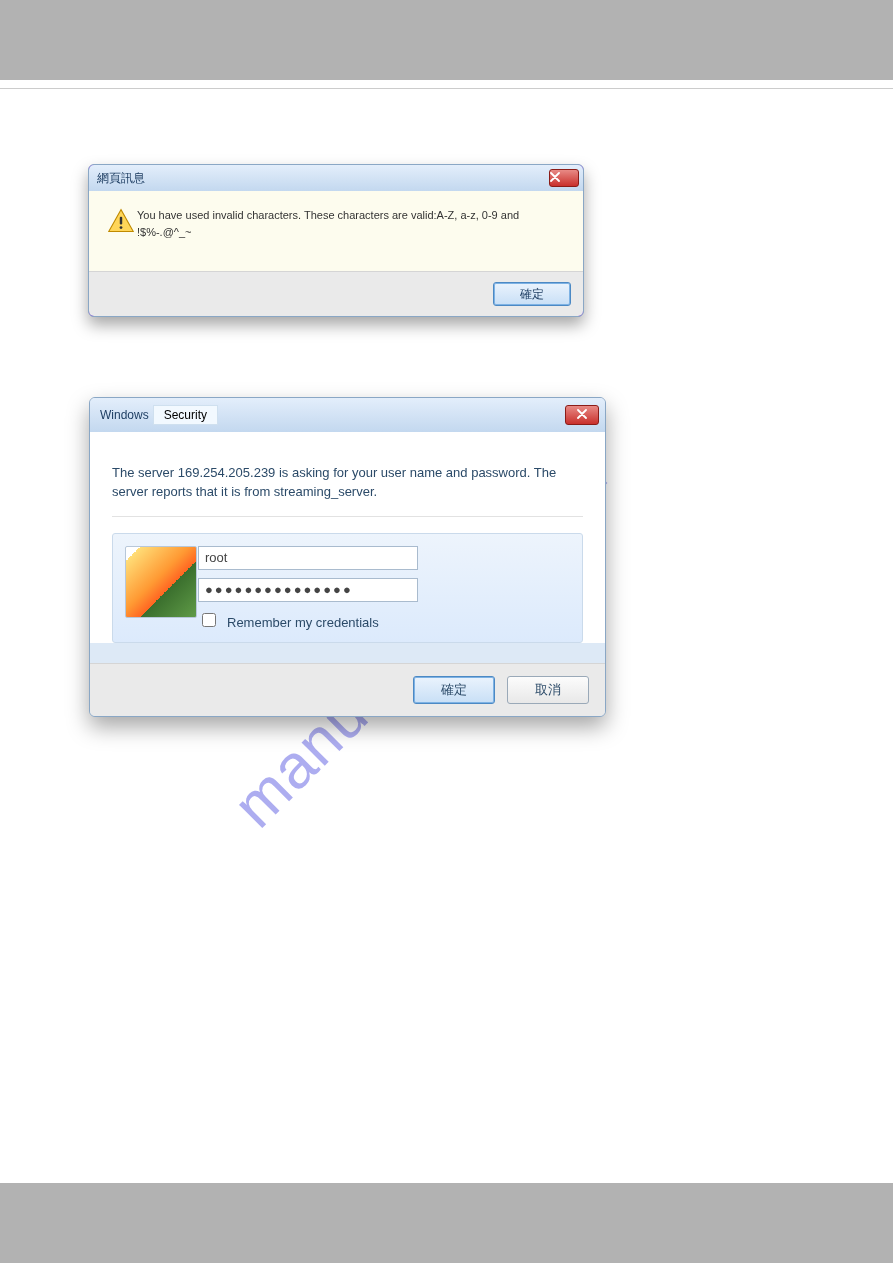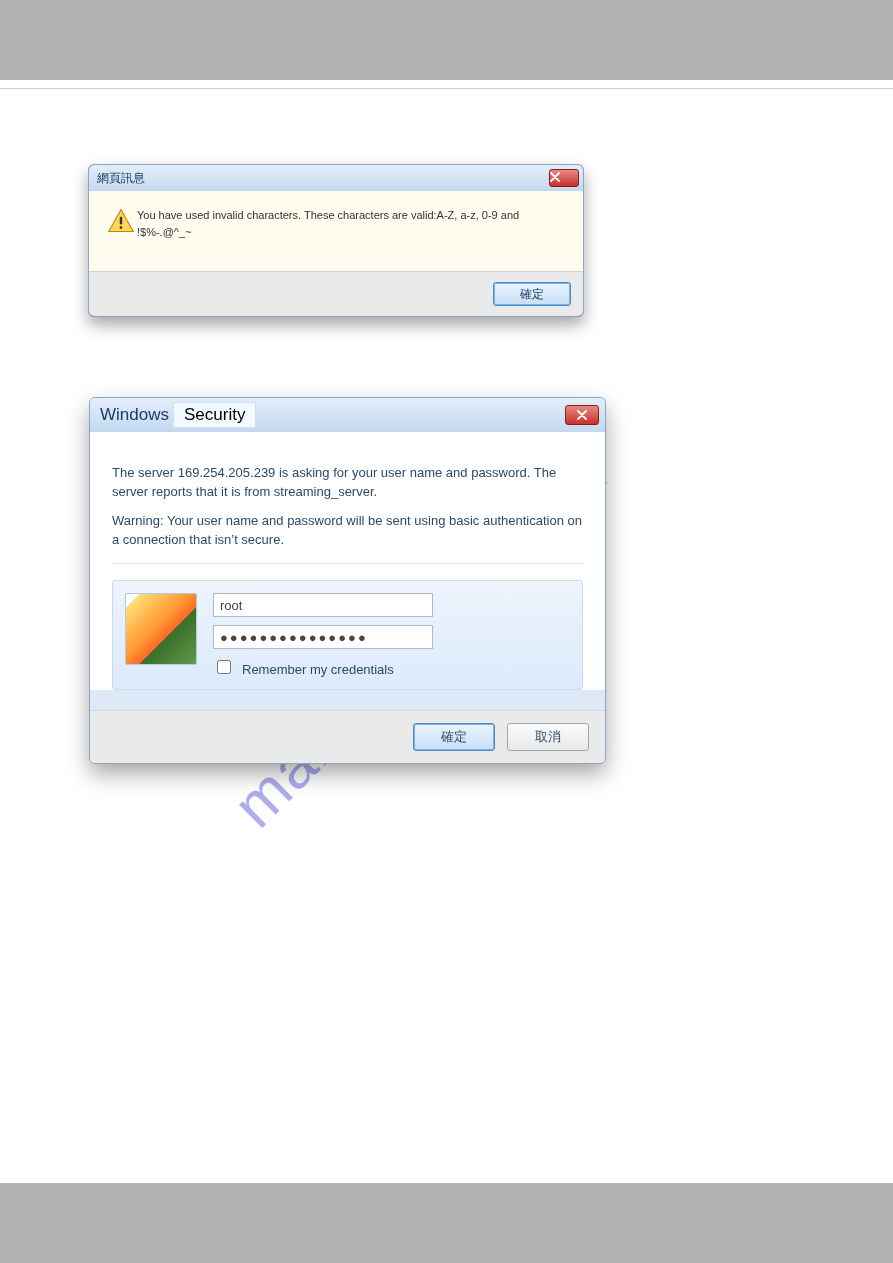--- a/index.html
+++ b/index.html
@@ -135,21 +135,21 @@
     border: 1px solid #8aa7c5;
     background: #dde9f6;
     overflow: hidden;
   }
   .dlg2-title {
     height: 34px;
     background: linear-gradient(#e3eefb, #c3d8ef);
     display: flex;
     align-items: center;
     padding: 0 6px 0 10px;
-    font-size: 17px;
+    font-size: 12px;
     color: #1a3a5f;
   }
   .dlg2-title .t-windows { }
   .dlg2-title .t-sec {
     background: #f2f9ff;
     border: 1px solid #cfe0ef;
     padding: 2px 10px;
     margin-left: 4px;
     color: #000000;
   }
@@ -169,21 +169,21 @@
     border: none;
     border-top: 1px solid #e2e2e2;
     margin: 14px 0 16px 0;
   }
   .cred-panel {
     border: 1px solid #cadaeb;
     background: linear-gradient(#edf4fc, #dceafc);
     border-radius: 3px;
     padding: 12px;
     display: flex;
-    gap: 16px;
+    gap: 1px;
     align-items: flex-start;
     margin-bottom: 20px;
   }
   .avatar {
     width: 72px; height: 72px;
     background: linear-gradient(135deg, #fff 0%, #fff 10%, #ffdd77 10%, #ff9933 45%, #ff6622 60%, #3a6e2d 60%, #5f9b47 100%);
     border: 1px solid #b7c7d9;
     border-radius: 2px;
     flex-shrink: 0;
   }
@@ -280,21 +280,20 @@
       <div class="close-btn dlg2-close">
         <span>
           <svg viewBox="0 0 10 10">
               <path d="M1 1 L9 9 M9 1 L1 9" stroke="#fff" stroke-width="1.8" stroke-linecap="round"></path>
             </svg>
         </span>
       </div>
     </div>
     <div class="dlg2-body">
       <p>The server 169.254.205.239 is asking for your user name and password. The server reports that it is from streaming_server.</p>
-      <p>Warning: Your user name and password will be sent using basic authentication on a connection that isn’t secure.</p>
       <hr class="dlg2-hr">
       <div class="cred-panel">
         <div class="avatar"></div>
         <div class="cred-fields">
           <input class="cred-input" type="text" value="root" style="">
           <input class="cred-input pw" type="text" value="●●●●●●●●●●●●●●●" style="">
           <label class="remember">
             <input type="checkbox" style="">
             <span>Remember my credentials</span>
           </label>

